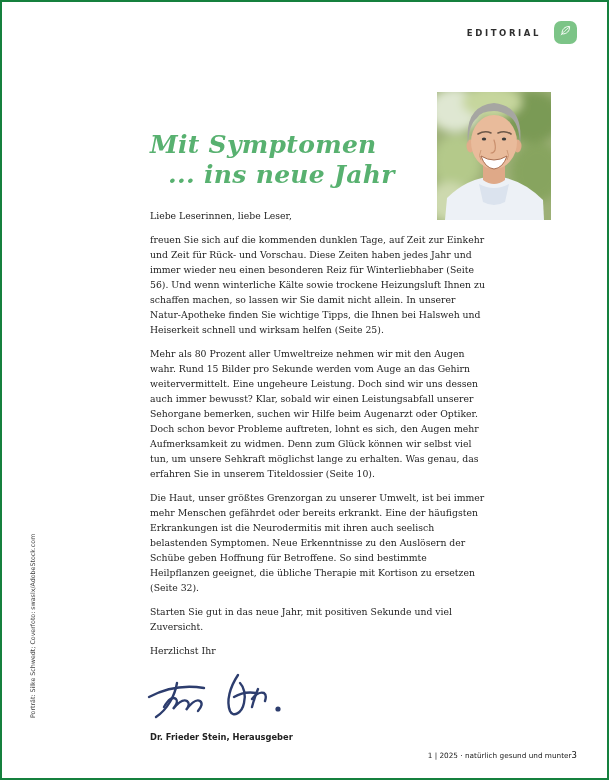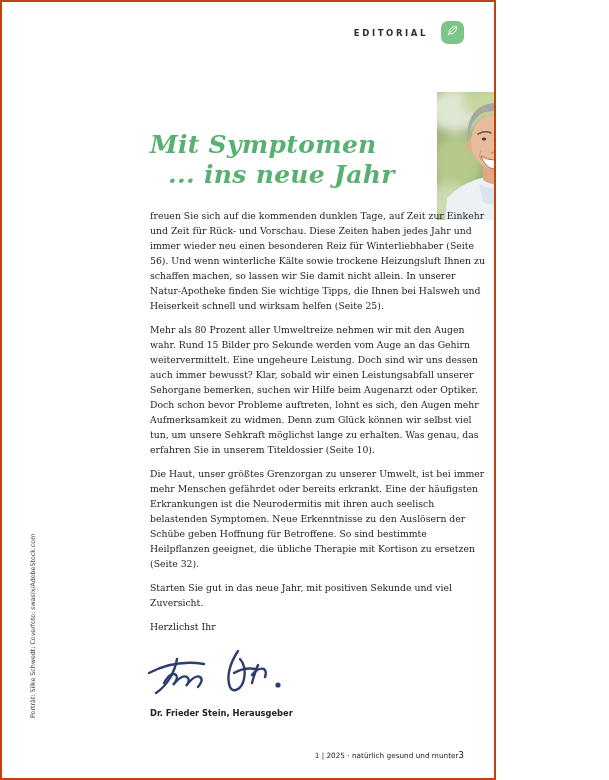--- a/index.html
+++ b/index.html
@@ -1,21 +1,21 @@
 <!DOCTYPE html>
 <html><head>
 <meta charset="utf-8">
 <style>
   * { box-sizing: border-box; }
   html, body { margin: 0; padding: 0; background: #ffffff; }
   .page {
     position: relative;
-    width: 496px; height: 780px;
+    width: 609px; height: 780px;
     background: #fff;
-    border: 2px solid #c2410c;
+    border: 2px solid #15803d;
     font-family: "DejaVu Serif", serif;
     overflow: hidden;
   }
   
   .header {
     position: absolute; top: 19px; right: 30px;
     display: flex; align-items: center; gap: 13px;
   }
   .editorial-label {
     font-family: "DejaVu Sans", "Liberation Sans", sans-serif;
@@ -124,20 +124,21 @@
       </g>
     </svg>
   </div>
 
   <div class="content">
     <h1 class="title">
       <span>Mit Symptomen</span>
       <span class="line2">... ins neue Jahr</span>
     </h1>
 
+    <p class="salutation">Liebe Leserinnen, liebe Leser,</p>
     <p class="body-p">freuen Sie sich auf die kommenden dunklen Tage, auf Zeit zur Einkehr und Zeit für Rück- und Vorschau. Diese Zeiten haben jedes Jahr und immer wieder neu einen besonderen Reiz für Winterliebhaber (Seite 56). Und wenn winterliche Kälte sowie trockene Heizungsluft Ihnen zu schaffen machen, so lassen wir Sie damit nicht allein. In unserer Natur-Apotheke finden Sie wichtige Tipps, die Ihnen bei Halsweh und Heiserkeit schnell und wirksam helfen (Seite 25).</p>
     <p class="body-p">Mehr als 80 Prozent aller Umweltreize nehmen wir mit den Augen wahr. Rund 15 Bilder pro Sekunde werden vom Auge an das Gehirn weitervermittelt. Eine ungeheure Leistung. Doch sind wir uns dessen auch immer bewusst? Klar, sobald wir einen Leistungsabfall unserer Sehorgane bemerken, suchen wir Hilfe beim Augenarzt oder Optiker. Doch schon bevor Probleme auftreten, lohnt es sich, den Augen mehr Aufmerksamkeit zu widmen. Denn zum Glück können wir selbst viel tun, um unsere Sehkraft möglichst lange zu erhalten. Was genau, das erfahren Sie in unserem Titeldossier (Seite 10).</p>
     <p class="body-p">Die Haut, unser größtes Grenzorgan zu unserer Umwelt, ist bei immer mehr Menschen gefährdet oder bereits erkrankt. Eine der häufigsten Erkrankungen ist die Neurodermitis mit ihren auch seelisch belastenden Symptomen. Neue Erkenntnisse zu den Auslösern der Schübe geben Hoffnung für Betroffene. So sind bestimmte Heilpflanzen geeignet, die übliche Therapie mit Kortison zu ersetzen (Seite 32).</p>
     <p class="body-p">Starten Sie gut in das neue Jahr, mit positiven Sekunde und viel Zuversicht.</p>
 
     <p class="closing">Herzlichst Ihr</p>
 
     <div class="signature">
       <svg viewBox="0 0 150 52" width="150" height="52">
         <g fill="none" stroke="#2d3d6e" stroke-width="2.4" stroke-linecap="round">

